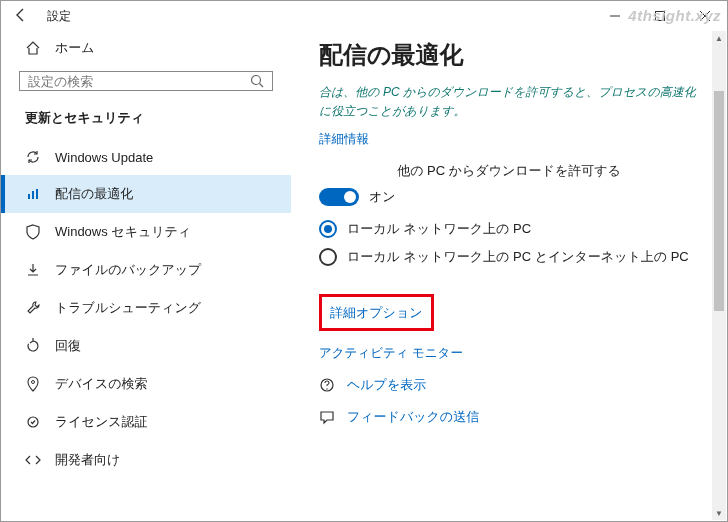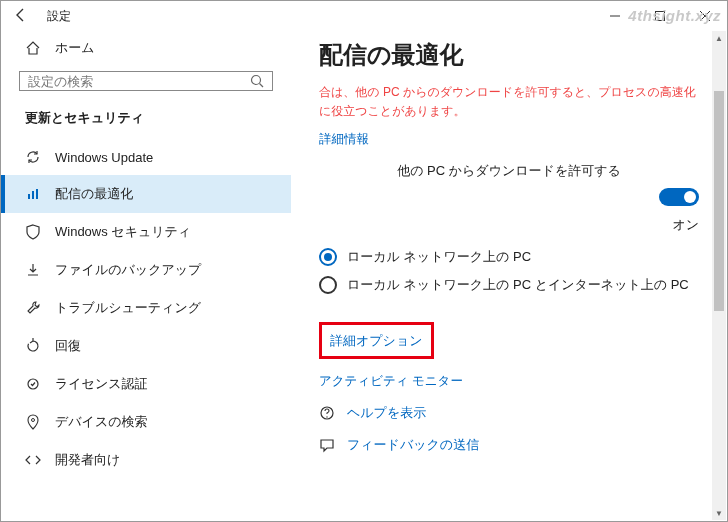--- a/index.html
+++ b/index.html
@@ -19,24 +19,24 @@
 .searchbox input { flex: 1; border: none; outline: none; font-size: 13px; background: transparent; }
 .searchbox .sicon { width: 14px; height: 14px; color: #555; }
 .section-header { font-size: 13px; font-weight: 600; color: #222; padding: 4px 6px 12px; }
 .nav { list-style: none; margin-left: -18px; margin-right: -18px; }
 .nav li { display: flex; align-items: center; gap: 14px; padding: 10px 24px; font-size: 13px; color: #222; position: relative; }
 .nav li.active { background: #d9ecf9; }
 .nav li.active::before { content: ""; position: absolute; left: 0; top: 0; bottom: 0; width: 4px; background: #0067c0; }
 .nav .icon { width: 16px; height: 16px; display: flex; align-items: center; justify-content: center; color: #333; }
 .content { flex: 1; padding: 8px 28px 0 28px; overflow: hidden; position: relative; }
 .content h1 { font-size: 24px; font-weight: 600; color: #222; margin-bottom: 12px; }
-.content p { font-size: 12px; color: #ef4444; line-height: 1.6; margin-bottom: 10px; }
+.content p { font-size: 12px; color: #0f766e; line-height: 1.6; margin-bottom: 10px; font-style: italic; }
 .link { color: #0067c0; font-size: 12.5px; cursor: default; }
 .subhead { font-size: 13px; color: #222; margin: 14px 0 8px; text-align: center; }
-.toggle-row { display: flex; align-items: flex-end; gap: 10px; margin-bottom: 14px; flex-direction: column; }
+.toggle-row { display: flex; align-items: flex-end; gap: 10px; margin-bottom: 14px; }
 .toggle { width: 40px; height: 18px; border-radius: 10px; background: #0067c0; position: relative; }
 .toggle .knob { width: 12px; height: 12px; background: #fff; border-radius: 50%; position: absolute; top: 3px; right: 3px; }
 .toggle-label { font-size: 13px; color: #222; }
 .radio-row { display: flex; align-items: flex-start; gap: 10px; margin: 10px 0; }
 .radio { width: 18px; height: 18px; border: 2px solid #0067c0; border-radius: 50%; display: flex; align-items: center; justify-content: center; }
 .radio.unsel { border-color: #333; }
 .radio .dot { width: 8px; height: 8px; background: #0067c0; border-radius: 50%; }
 .radio-label { font-size: 13px; color: #222; }
 .boxed { display: inline-block; border: 3px solid #e60012; padding: 6px 8px; margin-top: 18px; }
 .boxed .link { font-size: 13px; }
@@ -154,34 +154,34 @@
           <span class="icon">
               <svg width="16" height="16" viewBox="0 0 16 16">
                 <path d="M8 3a5 5 0 1 1-4.5 2.8M8 3V0M8 3l-3 2" stroke="#333" stroke-width="1.2" fill="none"></path>
               </svg>
             </span>
           <span>回復</span>
         </li>
         <li>
           <span class="icon">
               <svg width="16" height="16" viewBox="0 0 16 16">
+                <path d="M8 1C5 1 3 3 3 6c0 4 5 9 5 9s5-5 5-9c0-3-2-5-5-5z" stroke="#333" stroke-width="1.1" fill="none"></path>
+                <circle cx="8" cy="6" r="1.5" stroke="#333" stroke-width="1" fill="none"></circle>
+              </svg>
+            </span>
+          <span>デバイスの検索</span>
+        </li>
+        <li>
+          <span class="icon">
+              <svg width="16" height="16" viewBox="0 0 16 16">
                 <circle cx="8" cy="8" r="5" stroke="#333" stroke-width="1.2" fill="none"></circle>
                 <path d="M6 8l1.5 1.5L10 6.5" stroke="#333" stroke-width="1.2" fill="none"></path>
               </svg>
             </span>
           <span>ライセンス認証</span>
-        </li>
-        <li>
-          <span class="icon">
-              <svg width="16" height="16" viewBox="0 0 16 16">
-                <path d="M8 1C5 1 3 3 3 6c0 4 5 9 5 9s5-5 5-9c0-3-2-5-5-5z" stroke="#333" stroke-width="1.1" fill="none"></path>
-                <circle cx="8" cy="6" r="1.5" stroke="#333" stroke-width="1" fill="none"></circle>
-              </svg>
-            </span>
-          <span>デバイスの検索</span>
         </li>
         <li>
           <span class="icon">
               <svg width="16" height="16" viewBox="0 0 16 16">
                 <path d="M5 4L1 8l4 4M11 4l4 4-4 4" stroke="#333" stroke-width="1.2" fill="none"></path>
               </svg>
             </span>
           <span>開発者向け</span>
         </li>
       </ul>

